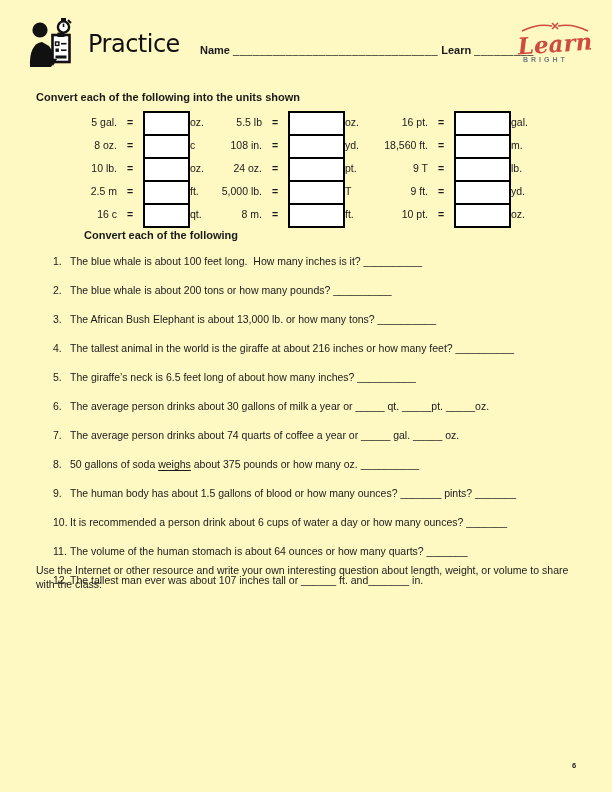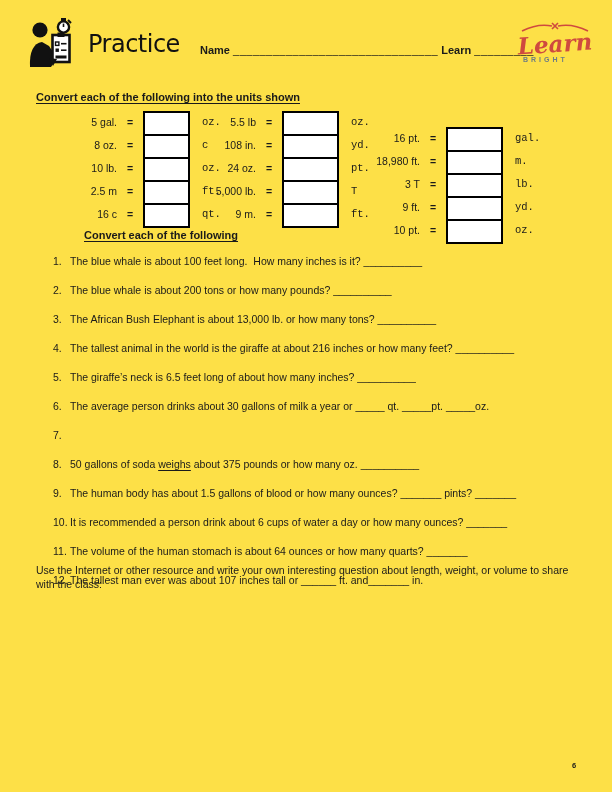--- a/index.html
+++ b/index.html
@@ -1,18 +1,18 @@
 <!DOCTYPE html>
 <html><head>
 <meta charset="utf-8">
 <style>
   html,body{margin:0;padding:0;background:#888;}
   .page{
     position:relative; width:612px; height:792px; margin:0 auto;
-    background:#fde047; color:#1a1a1a;
+    background:#fef9c3; color:#1a1a1a;
     font-family:"Liberation Sans", sans-serif;
     overflow:hidden;
   }
   
   .hdr-icon{position:absolute; left:27px; top:17px; width:56px; height:52px;}
   .practice-title{
     position:absolute; left:88px; top:30px;
     font-family:"DejaVu Sans", sans-serif;
     font-size:24px; letter-spacing:-0.5px; color:#111; font-weight:400;
   }
@@ -29,38 +29,38 @@
     font-size:23px; line-height:22px; transform:rotate(-4deg);
   }
   .logo-bright{
     font-size:7px; letter-spacing:3px; font-weight:bold; margin-top:1px;
     padding-left:10px; text-align:left;
   }
   
   .sec-head{
     position:absolute; left:36px;
     font-size:11px; font-weight:bold;
-    text-decoration:underline; text-underline-offset:2px;
+    text-underline-offset:2px;
   }
   .h1{top:91px;} .h2{top:229px;margin-left:48px;}
   
   .conv-table{position:absolute; left:0; top:111px; width:612px; height:122px; font-size:10.5px;}
   .grp{position:absolute; top:0; display:flex; align-items:flex-start;}
   .grp .col{display:flex; flex-direction:column;}
   .grp .cell{height:23px; line-height:23px; white-space:nowrap;}
   .grp .labels .cell{text-align:right;}
   .grp .equals .cell{width:26px; text-align:center; font-weight:bold;}
   .grp .boxes .box{
     background:#fff; border:2px solid #000; box-sizing:border-box; height:25px;
   }
   .grp .boxes .box + .box{margin-top:-2px;}
-  .grp .units .cell{padding-left:12px; text-align:left;font-family:Liberation Mono, monospace;}
+  .grp .units .cell{padding-left:0; text-align:left;}
   .grp1{left:57px;}  .grp1 .labels .cell{width:60px;} .grp1 .boxes .box{width:47px;}
-  .grp2{left:176px;} .grp2 .labels .cell{width:80px;} .grp2 .boxes .box{width:57px;}
-  .grp3{left:344px;margin-top:16px;} .grp3 .labels .cell{width:76px;} .grp3 .boxes .box{width:57px;}
+  .grp2{left:182px;} .grp2 .labels .cell{width:80px;} .grp2 .boxes .box{width:57px;}
+  .grp3{left:352px;} .grp3 .labels .cell{width:76px;} .grp3 .boxes .box{width:57px;}
   
   .questions{position:absolute; left:53px; top:255px; width:545px;}
   .q{display:flex; margin-bottom:17px; font-size:10.5px; line-height:12px;}
   .q .qnum{flex:none; width:17px;}
   .q .qtext{white-space:pre-wrap;}
   .q u{text-underline-offset:1.5px;}
   
   .closing{
     position:absolute; left:36px; top:563px; width:546px;
     font-size:10.5px; line-height:14px;
@@ -143,21 +143,21 @@
           <div class="cell">ft.</div>
           <div class="cell">qt.</div>
         </div>
       </div>
       <div class="grp grp2">
         <div class="col labels">
           <div class="cell">5.5 lb</div>
           <div class="cell">108 in.</div>
           <div class="cell">24 oz.</div>
           <div class="cell">5,000 lb.</div>
-          <div class="cell">9 m.</div>
+          <div class="cell">8 m.</div>
         </div>
         <div class="col equals">
           <div class="cell">=</div>
           <div class="cell">=</div>
           <div class="cell">=</div>
           <div class="cell">=</div>
           <div class="cell">=</div>
         </div>
         <div class="col boxes">
           <div class="box"></div>
@@ -170,22 +170,22 @@
           <div class="cell">oz.</div>
           <div class="cell">yd.</div>
           <div class="cell">pt.</div>
           <div class="cell">T</div>
           <div class="cell">ft.</div>
         </div>
       </div>
       <div class="grp grp3">
         <div class="col labels">
           <div class="cell">16 pt.</div>
-          <div class="cell">18,980 ft.</div>
-          <div class="cell">3 T</div>
+          <div class="cell">18,560 ft.</div>
+          <div class="cell">9 T</div>
           <div class="cell">9 ft.</div>
           <div class="cell">10 pt.</div>
         </div>
         <div class="col equals">
           <div class="cell">=</div>
           <div class="cell">=</div>
           <div class="cell">=</div>
           <div class="cell">=</div>
           <div class="cell">=</div>
         </div>
@@ -227,20 +227,21 @@
       <div class="q">
         <span class="qnum">5.</span>
         <span class="qtext">The giraffe’s neck is 6.5 feet long of about how many inches? __________</span>
       </div>
       <div class="q">
         <span class="qnum">6.</span>
         <span class="qtext">The average person drinks about 30 gallons of milk a year or _____ qt. _____pt. _____oz.</span>
       </div>
       <div class="q">
         <span class="qnum">7.</span>
+        <span class="qtext">The average person drinks about 74 quarts of coffee a year or _____ gal. _____ oz.</span>
       </div>
       <div class="q">
         <span class="qnum">8.</span>
         <span class="qtext">50 gallons of soda <u>weighs</u> about 375 pounds or how many oz. __________</span>
       </div>
       <div class="q">
         <span class="qnum">9.</span>
         <span class="qtext">The human body has about 1.5 gallons of blood or how many ounces? _______ pints? _______</span>
       </div>
       <div class="q">

